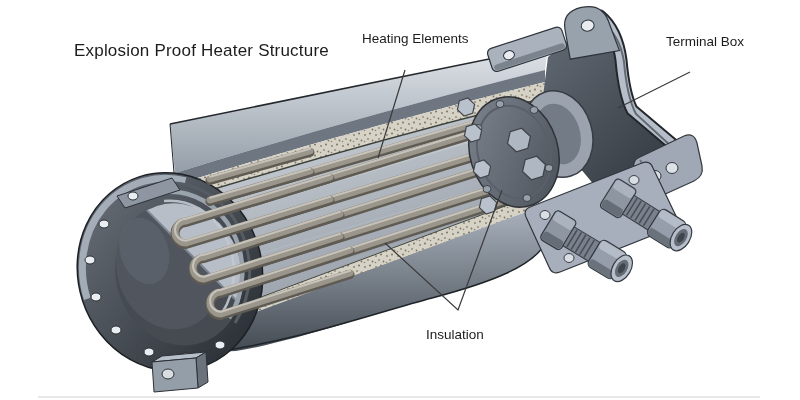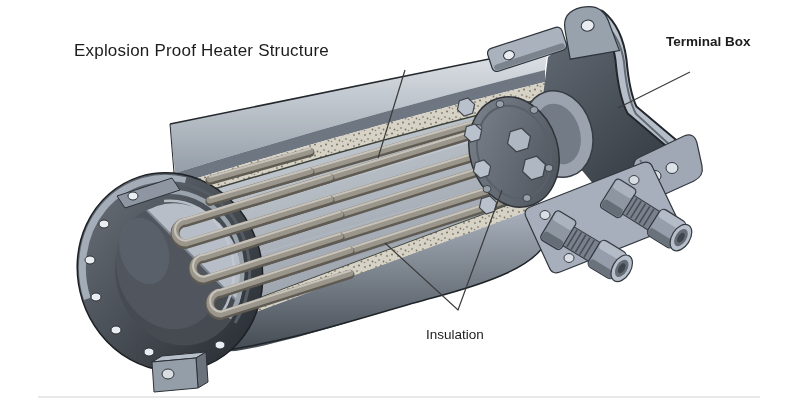--- a/index.html
+++ b/index.html
@@ -199,16 +199,17 @@
   </g>
 
   <g>
     <path class="leader" d="M405,70 L378,158"></path>
     <path class="leader" d="M690,72 L618,108"></path>
     <path class="leader" d="M385,243 L458,310 L502,190"></path>
   </g>
 </svg>
 
 <div class="lbl title" style="left:74px;top:41px;">Explosion Proof Heater Structure</div>
-<div class="lbl callout" style="left:666px;top:34px;font-weight:bold;">Terminal Box</div>
+<div class="lbl callout" style="left:362px;top:31px;">Heating Elements</div>
+<div class="lbl callout" style="left:666px;top:34px;">Terminal Box</div>
 <div class="lbl callout" style="left:426px;top:327px;">Insulation</div>
 
 </div>
 
 </body></html>

